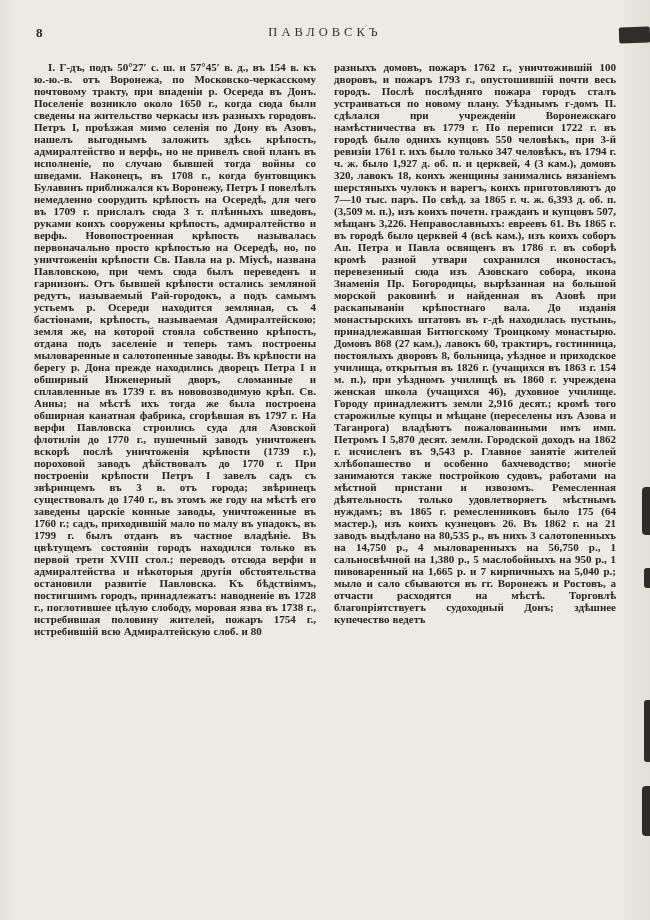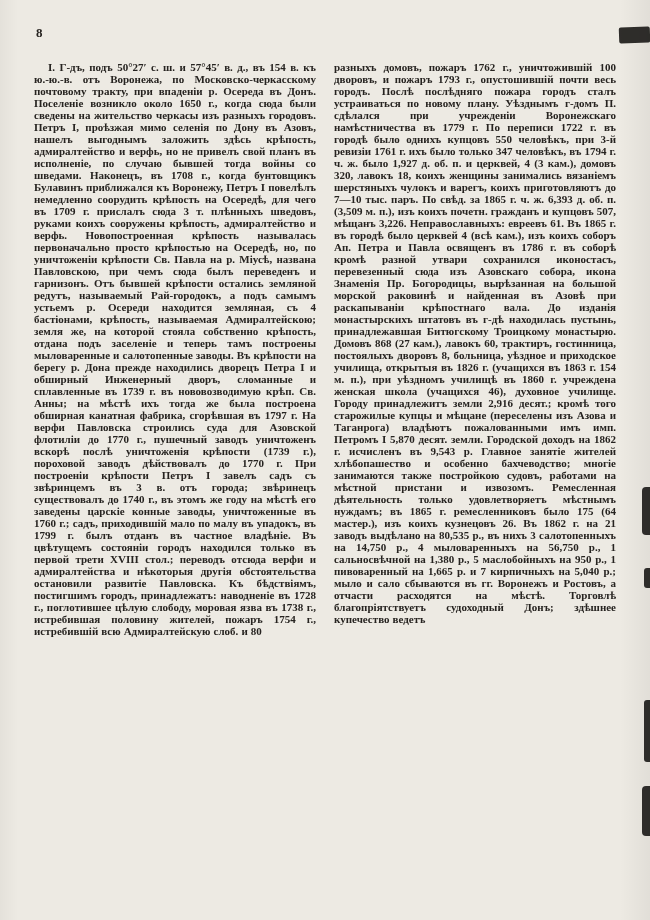--- a/index.html
+++ b/index.html
@@ -72,20 +72,21 @@
   .a4{left:644px;top:700px;width:6px;height:62px;border-radius:3px 0 0 3px;}
   .a5{left:642px;top:786px;width:8px;height:50px;border-radius:4px 0 0 4px;}
 </style>
 </head>
 <body>
 
 <div class="page">
 
   <div class="header">
     <span class="page-num">8</span>
+    <span class="page-title">ПАВЛОВСКЪ</span>
   </div>
 
   <div class="columns">
     <div class="col col-left">І. Г-дъ, подъ 50°27′ с. ш. и 57°45′ в. д., въ 154 в. къ ю.-ю.-в. отъ Воронежа, по Московско-черкасскому почтовому тракту, при впаденіи р. Осереда въ Донъ. Поселеніе возникло около 1650 г., когда сюда были сведены на жительство черкасы изъ разныхъ городовъ. Петръ I, проѣзжая мимо селенія по Дону въ Азовъ, нашелъ выгоднымъ заложить здѣсь крѣпость, адмиралтейство и верфь, но не привелъ свой планъ въ исполненіе, по случаю бывшей тогда войны со шведами. Наконецъ, въ 1708 г., когда бунтовщикъ Булавинъ приближался къ Воронежу, Петръ I повелѣлъ немедленно соорудить крѣпость на Осередѣ, для чего въ 1709 г. прислалъ сюда 3 т. плѣнныхъ шведовъ, руками коихъ сооружены крѣпость, адмиралтейство и верфь. Новопостроенная крѣпость называлась первоначально просто крѣпостью на Осередѣ, но, по уничтоженіи крѣпости Св. Павла на р. Міусѣ, названа Павловскою, при чемъ сюда былъ переведенъ и гарнизонъ. Отъ бывшей крѣпости остались земляной редутъ, называемый Рай-городокъ, а подъ самымъ устьемъ р. Осереди находится земляная, съ 4 бастіонами, крѣпость, называемая Адмиралтейскою; земля же, на которой стояла собственно крѣпость, отдана подъ заселеніе и теперь тамъ построены мыловаренные и салотопенные заводы. Въ крѣпости на берегу р. Дона прежде находились дворецъ Петра I и обширный Инженерный дворъ, сломанные и сплавленные въ 1739 г. въ нововозводимую крѣп. Св. Анны; на мѣстѣ ихъ тогда же была построена обширная канатная фабрика, сгорѣвшая въ 1797 г. На верфи Павловска строились суда для Азовской флотиліи до 1770 г., пушечный заводъ уничтоженъ вскорѣ послѣ уничтоженія крѣпости (1739 г.), пороховой заводъ дѣйствовалъ до 1770 г. При построеніи крѣпости Петръ I завелъ садъ съ звѣринцемъ въ 3 в. отъ города; звѣринецъ существовалъ до 1740 г., въ этомъ же году на мѣстѣ его заведены царскіе конные заводы, уничтоженные въ 1760 г.; садъ, приходившій мало по малу въ упадокъ, въ 1799 г. былъ отданъ въ частное владѣніе. Въ цвѣтущемъ состояніи городъ находился только въ первой трети XVIII стол.; переводъ отсюда верфи и адмиралтейства и нѣкоторыя другія обстоятельства остановили развитіе Павловска. Къ бѣдствіямъ, постигшимъ городъ, принадлежатъ: наводненіе въ 1728 г., поглотившее цѣлую слободу, моровая язва въ 1738 г., истребившая половину жителей, пожаръ 1754 г., истребившій всю Адмиралтейскую слоб. и 80</div>
     <div class="col col-right">разныхъ домовъ, пожаръ 1762 г., уничтожившій 100 дворовъ, и пожаръ 1793 г., опустошившій почти весь городъ. Послѣ послѣдняго пожара городъ сталъ устраиваться по новому плану. Уѣзднымъ г-домъ П. сдѣлался при учрежденіи Воронежскаго намѣстничества въ 1779 г. По переписи 1722 г. въ городѣ было однихъ купцовъ 550 человѣкъ, при 3-й ревизіи 1761 г. ихъ было только 347 человѣкъ, въ 1794 г. ч. ж. было 1,927 д. об. п. и церквей, 4 (3 кам.), домовъ 320, лавокъ 18, коихъ женщины занимались вязаніемъ шерстяныхъ чулокъ и варегъ, коихъ приготовляютъ до 7—10 тыс. паръ. По свѣд. за 1865 г. ч. ж. 6,393 д. об. п. (3,509 м. п.), изъ коихъ почетн. гражданъ и купцовъ 507, мѣщанъ 3,226. Неправославныхъ: евреевъ 61. Въ 1865 г. въ городѣ было церквей 4 (всѣ кам.), изъ коихъ соборъ Ап. Петра и Павла освященъ въ 1786 г. въ соборѣ кромѣ разной утвари сохранился иконостасъ, перевезенный сюда изъ Азовскаго собора, икона Знаменія Пр. Богородицы, вырѣзанная на большой морской раковинѣ и найденная въ Азовѣ при раскапываніи крѣпостнаго вала. До изданія монастырскихъ штатовъ въ г-дѣ находилась пустынь, принадлежавшая Битюгскому Троицкому монастырю. Домовъ 868 (27 кам.), лавокъ 60, трактиръ, гостинница, постоялыхъ дворовъ 8, больница, уѣздное и приходское училища, открытыя въ 1826 г. (учащихся въ 1863 г. 154 м. п.), при уѣздномъ училищѣ въ 1860 г. учреждена женская школа (учащихся 46), духовное училище. Городу принадлежитъ земли 2,916 десят.; кромѣ того старожилые купцы и мѣщане (переселены изъ Азова и Таганрога) владѣютъ пожалованными имъ имп. Петромъ I 5,870 десят. земли. Городской доходъ на 1862 г. исчисленъ въ 9,543 р. Главное занятіе жителей хлѣбопашество и особенно бахчеводство; многіе занимаются также постройкою судовъ, работами на мѣстной пристани и извозомъ. Ремесленная дѣятельность только удовлетворяетъ мѣстнымъ нуждамъ; въ 1865 г. ремесленниковъ было 175 (64 мастер.), изъ коихъ кузнецовъ 26. Въ 1862 г. на 21 заводъ выдѣлано на 80,535 р., въ нихъ 3 салотопенныхъ на 14,750 р., 4 мыловаренныхъ на 56,750 р., 1 сальносвѣчной на 1,380 р., 5 маслобойныхъ на 950 р., 1 пивоваренный на 1,665 р. и 7 кирпичныхъ на 5,040 р.; мыло и сало сбываются въ гг. Воронежъ и Ростовъ, а отчасти расходятся на мѣстѣ. Торговлѣ благопріятствуетъ судоходный Донъ; здѣшнее купечество ведетъ</div>
   </div>
 
   <div class="artifact a1"></div>
   <div class="artifact a2"></div>
   <div class="artifact a3"></div>

